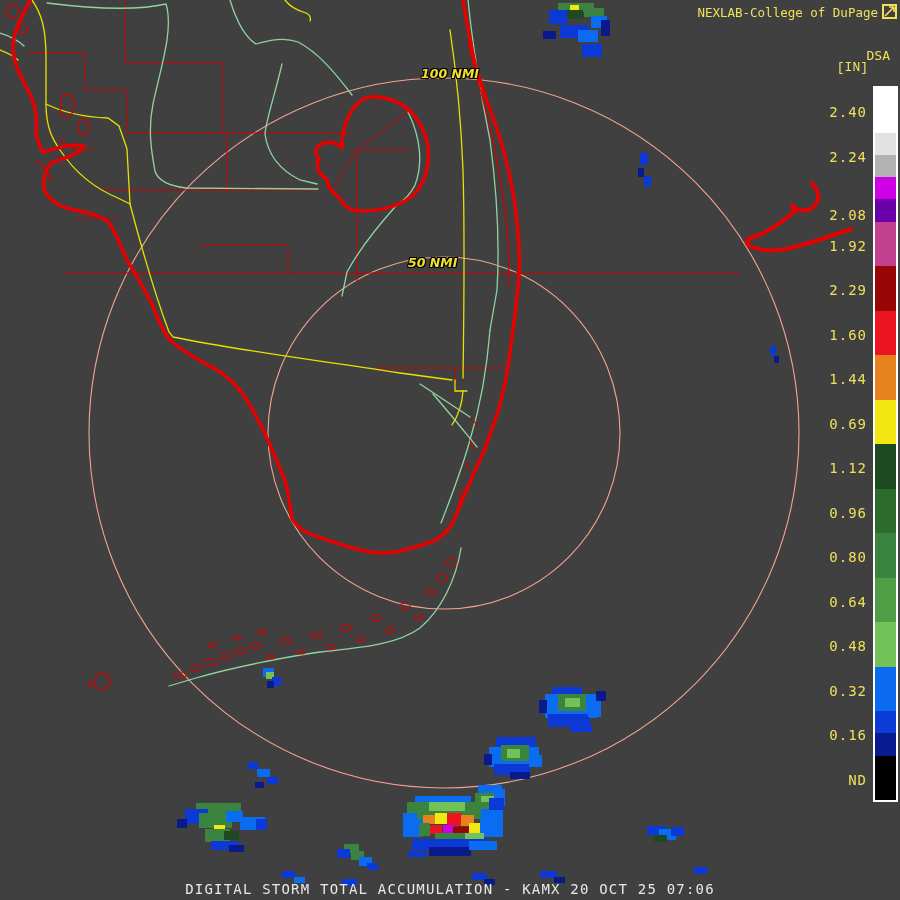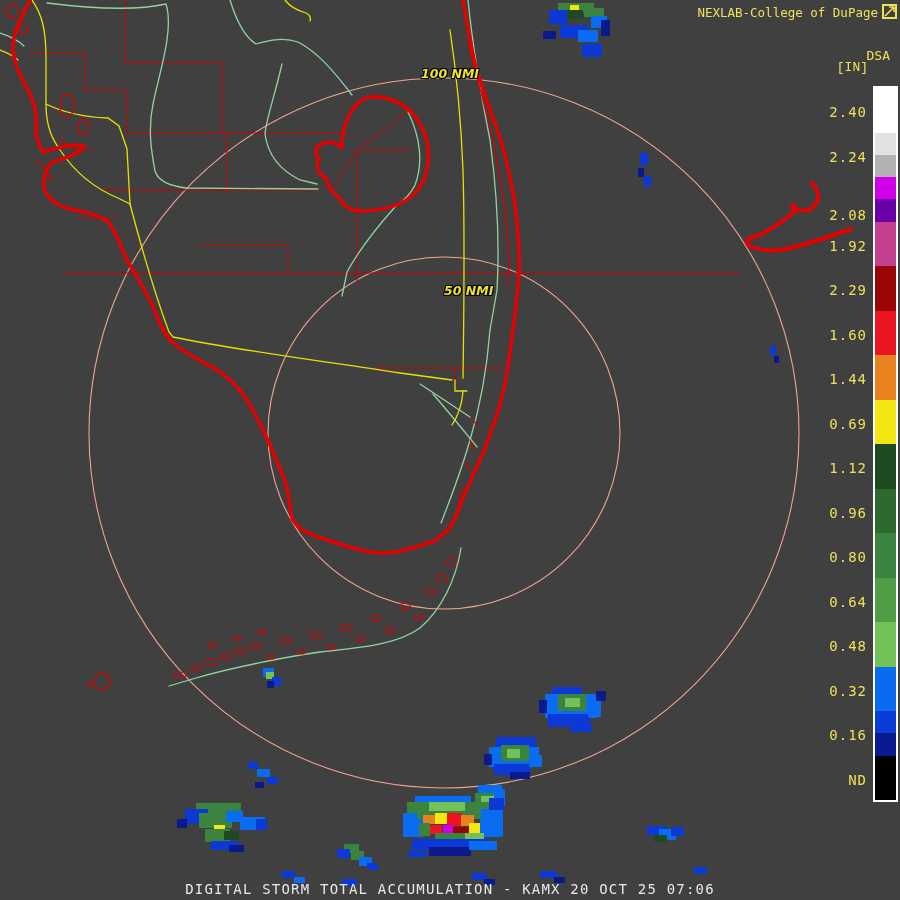--- a/index.html
+++ b/index.html
@@ -14,21 +14,21 @@
   #legend-bar{position:absolute;left:873px;top:86px;width:21px;height:712px;border:2px solid #fff;
               display:flex;flex-direction:column;}
   .seg{width:100%;display:flex;flex-direction:column;}
   .seg div{flex:1;}
   .legend-label{position:absolute;right:33px;width:60px;text-align:right;color:#f0e05a;
                 font-size:14px;line-height:16px;letter-spacing:1px;}
   .ring-label{position:absolute;color:#f0e22c;font-family:"DejaVu Sans","Liberation Sans",sans-serif;
               font-style:italic;font-weight:bold;font-size:12.5px;white-space:nowrap;
               text-shadow:1px 1px 0 #000,-1px -1px 0 #000,1px -1px 0 #000,-1px 1px 0 #000;}
   #ring-label-100{left:421px;top:66px;}
-  #ring-label-50{left:444px;top:255px;margin-top:28px;}
+  #ring-label-50{left:408px;top:255px;}
   #caption{position:absolute;bottom:3px;left:0;width:100%;text-align:center;color:#e8e8e8;
            font-size:14px;letter-spacing:1.2px;white-space:nowrap;}
 </style>
 </head>
 <body>
 
 <div id="stage">
 
   <svg id="map-svg" width="900" height="900" viewBox="0 0 900 900">
 

